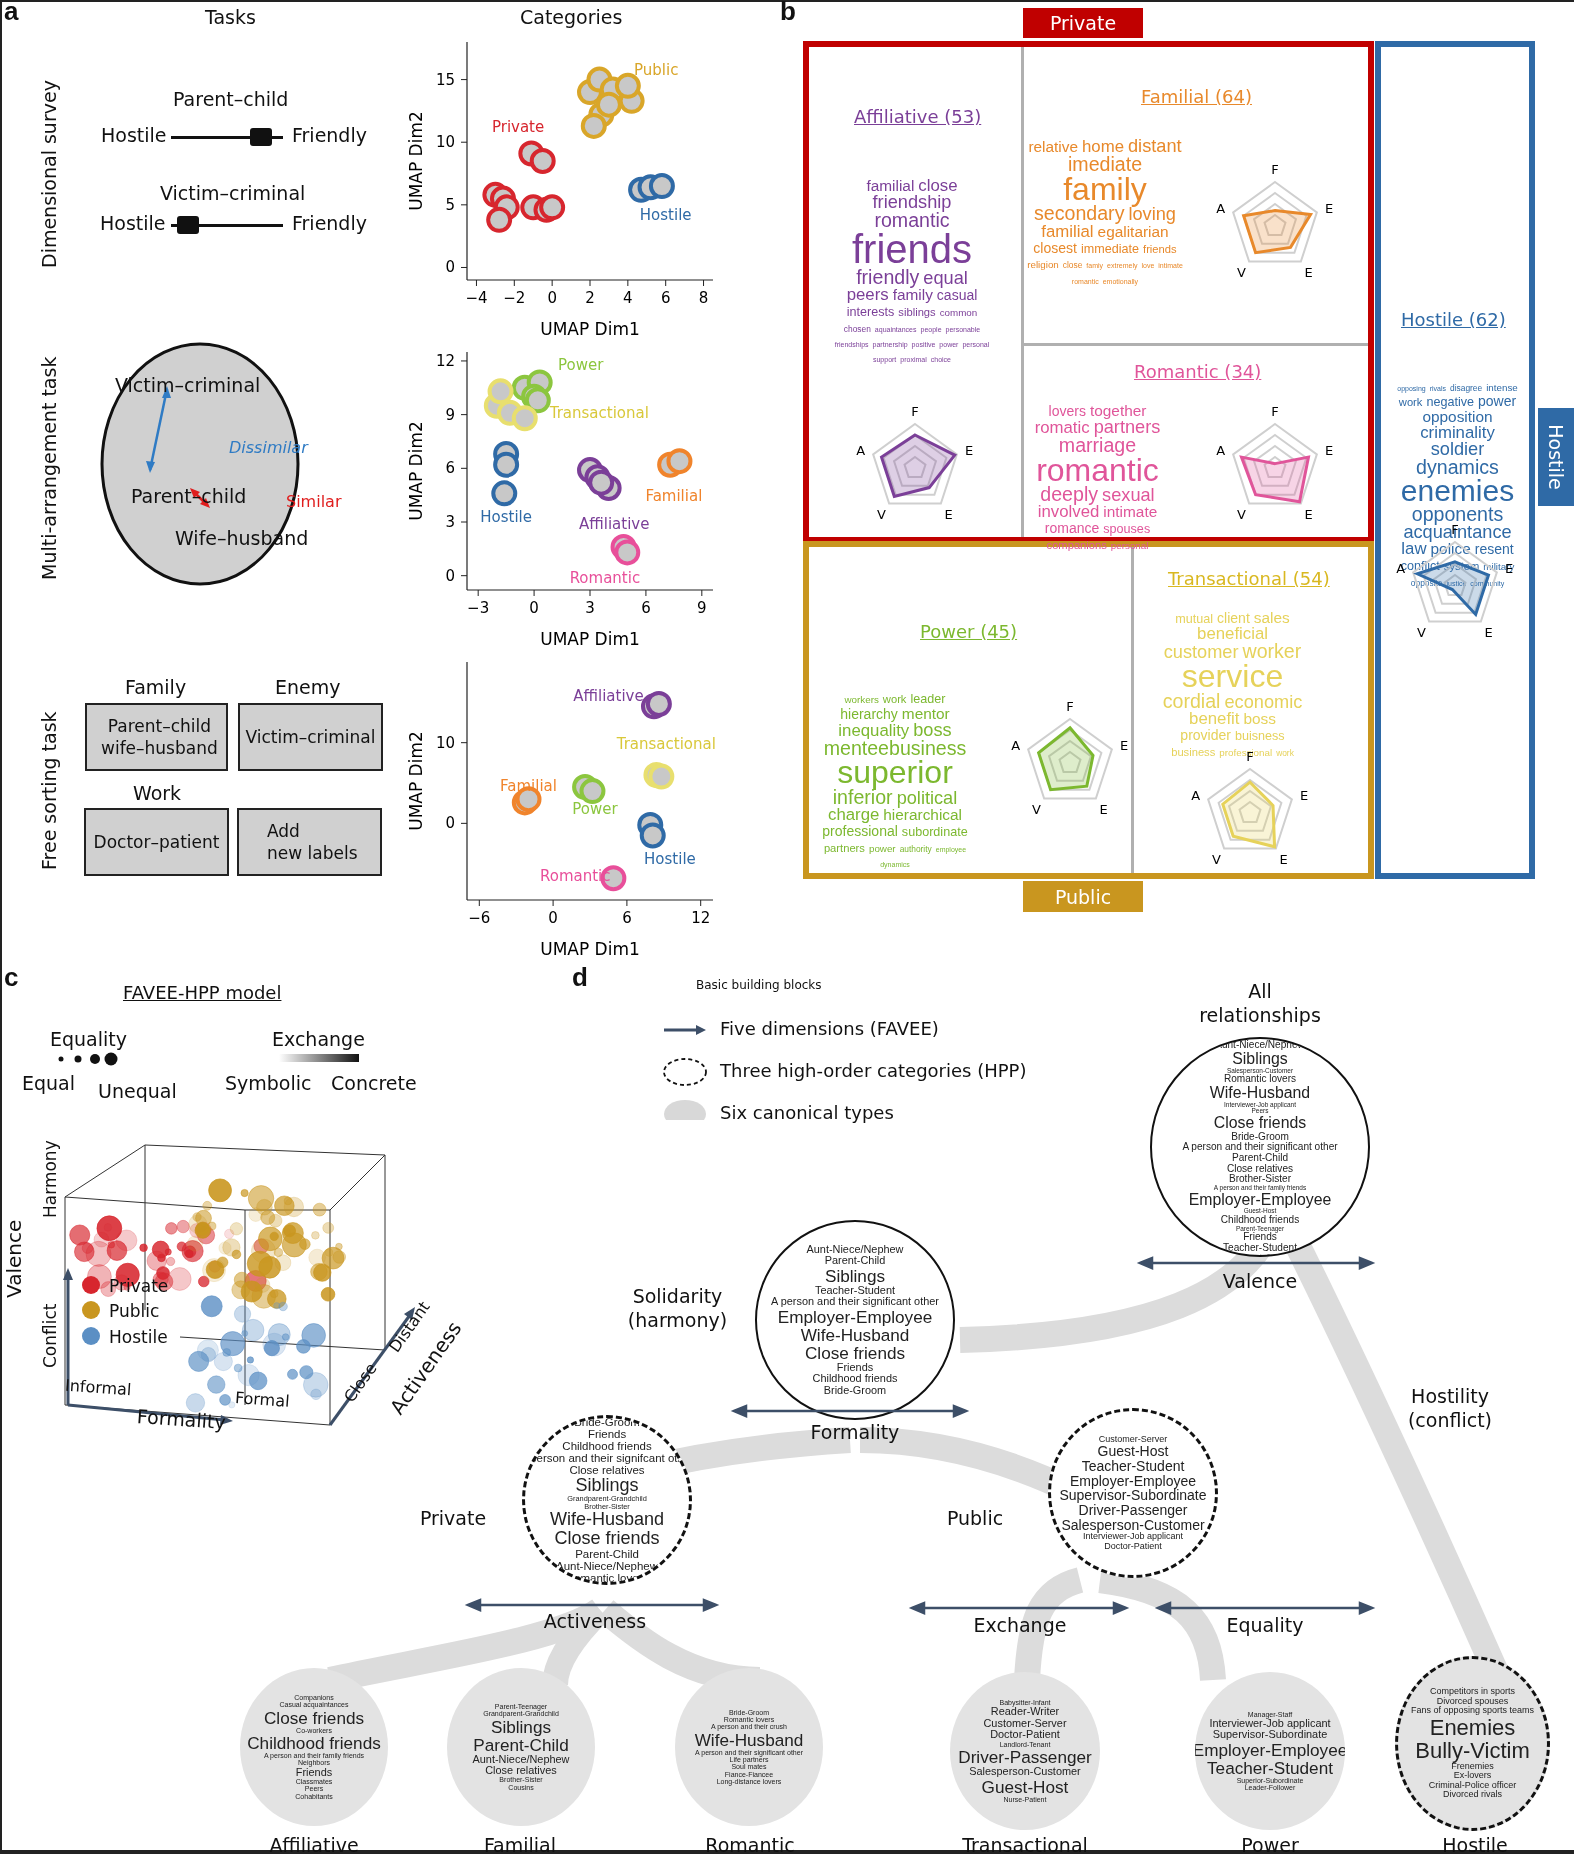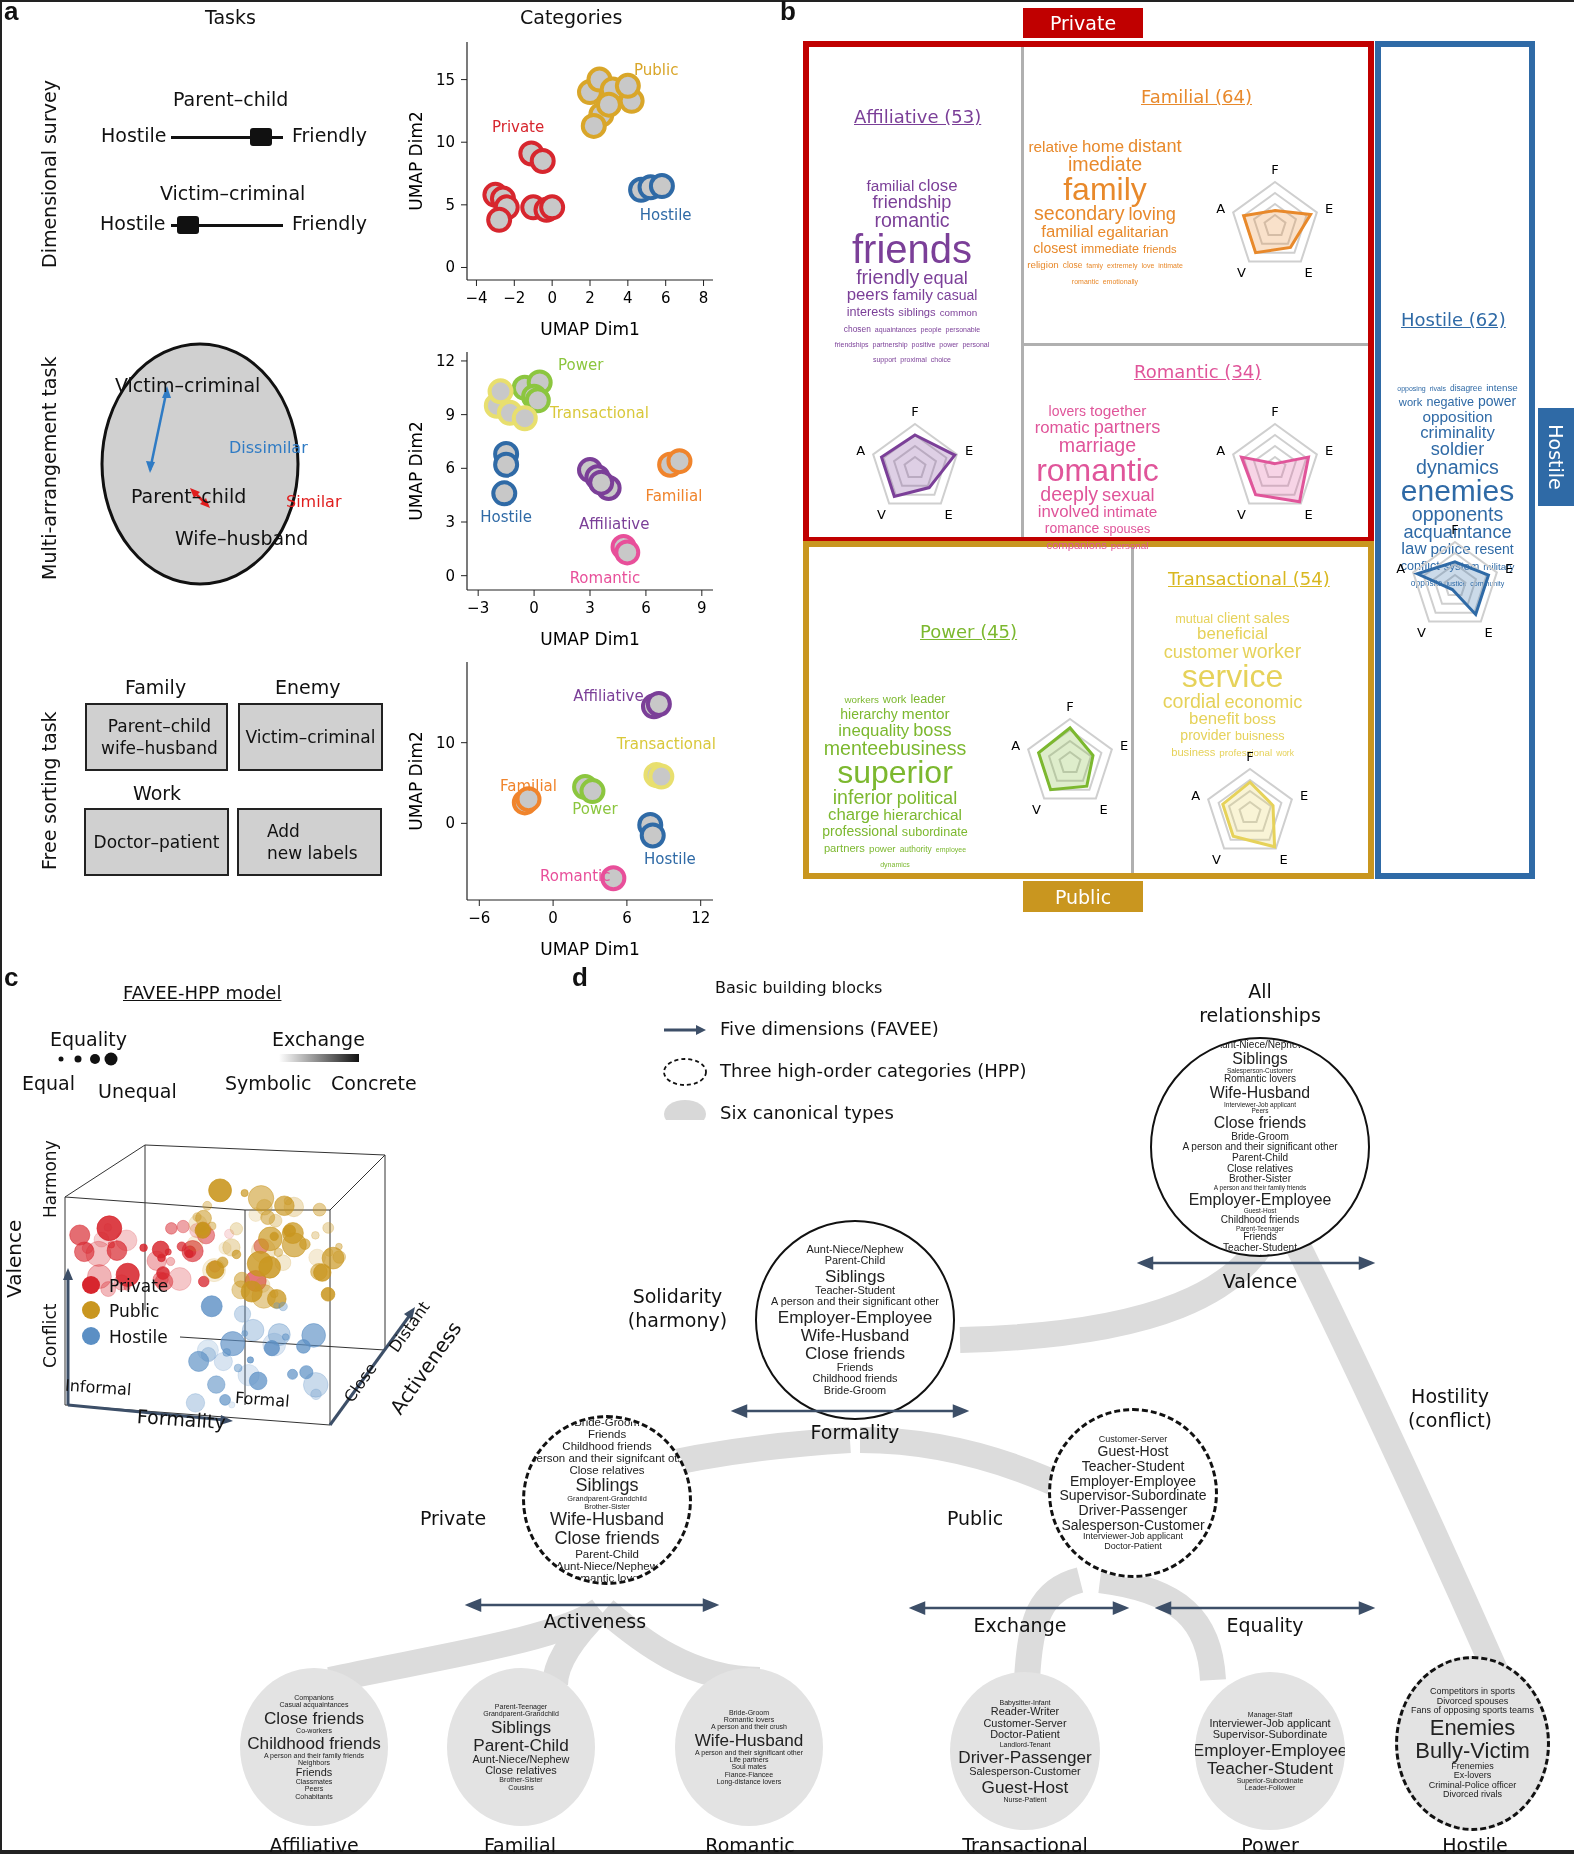--- a/index.html
+++ b/index.html
@@ -58,21 +58,21 @@
   <polygon points="150,143 146,131 155,132" fill="#2f7bc4" data-name="arrowhead-icon"></polygon>
   <line x1="193" y1="161" x2="207" y2="175" stroke="#e01e1e" stroke-width="2.5" data-name="similar-arrow"></line>
   <polygon points="190,158 200,162 194,168" fill="#e01e1e" data-name="arrowhead-icon"></polygon>
   <polygon points="210,178 200,174 206,168" fill="#e01e1e" data-name="arrowhead-icon"></polygon>
 </svg>
 
 <style></style>
 <div class="t" style="left:115px;top:374px;font-size:19px;" data-name="arrangement-item">Victim–criminal</div>
 <div class="t" style="left:131px;top:485px;font-size:19px;" data-name="arrangement-item">Parent–child</div>
 <div class="t" style="left:175px;top:527px;font-size:19px;" data-name="arrangement-item">Wife–husband</div>
-<div class="t" style="left:229px;top:438px;font-size:16px;color:#2f7bc4;" data-name="dissimilar-label">Dissimilar</div>
+<div class="t" style="left:229px;top:438px;font-size:16px;color:#2f7bc4;font-style:italic;" data-name="dissimilar-label">Dissimilar</div>
 <div class="t" style="left:286px;top:492px;font-size:16px;color:#e01e1e;" data-name="similar-label">Similar</div>
 
 <div class="t" style="left:125px;top:676px;font-size:19px;" data-name="sort-group-label">Family</div>
 <div class="t" style="left:275px;top:676px;font-size:19px;" data-name="sort-group-label">Enemy</div>
 <div class="t" style="left:133px;top:782px;font-size:19px;" data-name="sort-group-label">Work</div>
 <div class="box" style="left:85px;top:703px;width:143px;height:68px;white-space:pre-line;justify-content:flex-start;padding-left:14px;" data-name="sort-box">Parent–child
 wife–husband</div>
 <div class="box" style="left:238px;top:703px;width:145px;height:68px;white-space:pre-line;" data-name="sort-box">Victim–criminal</div>
 <div class="box" style="left:84px;top:808px;width:145px;height:68px;white-space:pre-line;" data-name="sort-box">Doctor–patient</div>
 <div class="box" style="left:237px;top:808px;width:145px;height:68px;white-space:pre-line;justify-content:flex-start;padding-left:28px;text-align:left;" data-name="add-new-labels-box">Add
@@ -510,21 +510,21 @@
     <path d="M850,1440 C770,1445 700,1455 640,1470" data-name="branch-formality-private"></path>
     <path d="M860,1440 C960,1440 1040,1475 1080,1495" data-name="branch-formality-public"></path>
     <path d="M600,1610 C560,1640 420,1660 330,1680" data-name="branch-private-affiliative"></path>
     <path d="M600,1610 C570,1640 555,1665 555,1685" data-name="branch-private-familial"></path>
     <path d="M605,1610 C640,1640 690,1680 760,1680" data-name="branch-private-romantic"></path>
     <path d="M1080,1580 C1040,1590 1030,1620 1027,1680" data-name="branch-public-transactional"></path>
     <path d="M1100,1580 C1180,1590 1210,1620 1213,1680" data-name="branch-public-power"></path>
   </g>
 </svg>
 
-<div class="t" style="left:715px;top:978px;font-size:16px;" data-name="legend-title">Basic building blocks</div>
+<div class="t" style="left:696px;top:978px;font-size:12px;" data-name="legend-title">Basic building blocks</div>
 <svg class="abs" style="left:660px;top:1010px;" width="60" height="110" data-name="building-block-icons">
   <line x1="4" y1="20" x2="40" y2="20" stroke="#3d4f68" stroke-width="3" data-name="arrow-icon"></line>
   <polygon points="46,20 36,15 36,25" fill="#3d4f68" data-name="arrow-icon-head"></polygon>
   <ellipse cx="25" cy="62" rx="21" ry="13" fill="none" stroke="#111" stroke-width="1.8" stroke-dasharray="4,3" data-name="dashed-ellipse-icon"></ellipse>
   <ellipse cx="25" cy="104" rx="21" ry="14" fill="#d8d8d8" data-name="grey-ellipse-icon"></ellipse>
 </svg>
 <div class="t" style="left:720px;top:1018px;font-size:18px;" data-name="legend-item-label">Five dimensions (FAVEE)</div>
 <div class="t" style="left:720px;top:1060px;font-size:18px;" data-name="legend-item-label">Three high-order categories (HPP)</div>
 <div class="t" style="left:720px;top:1102px;font-size:18px;" data-name="legend-item-label">Six canonical types</div>
 

